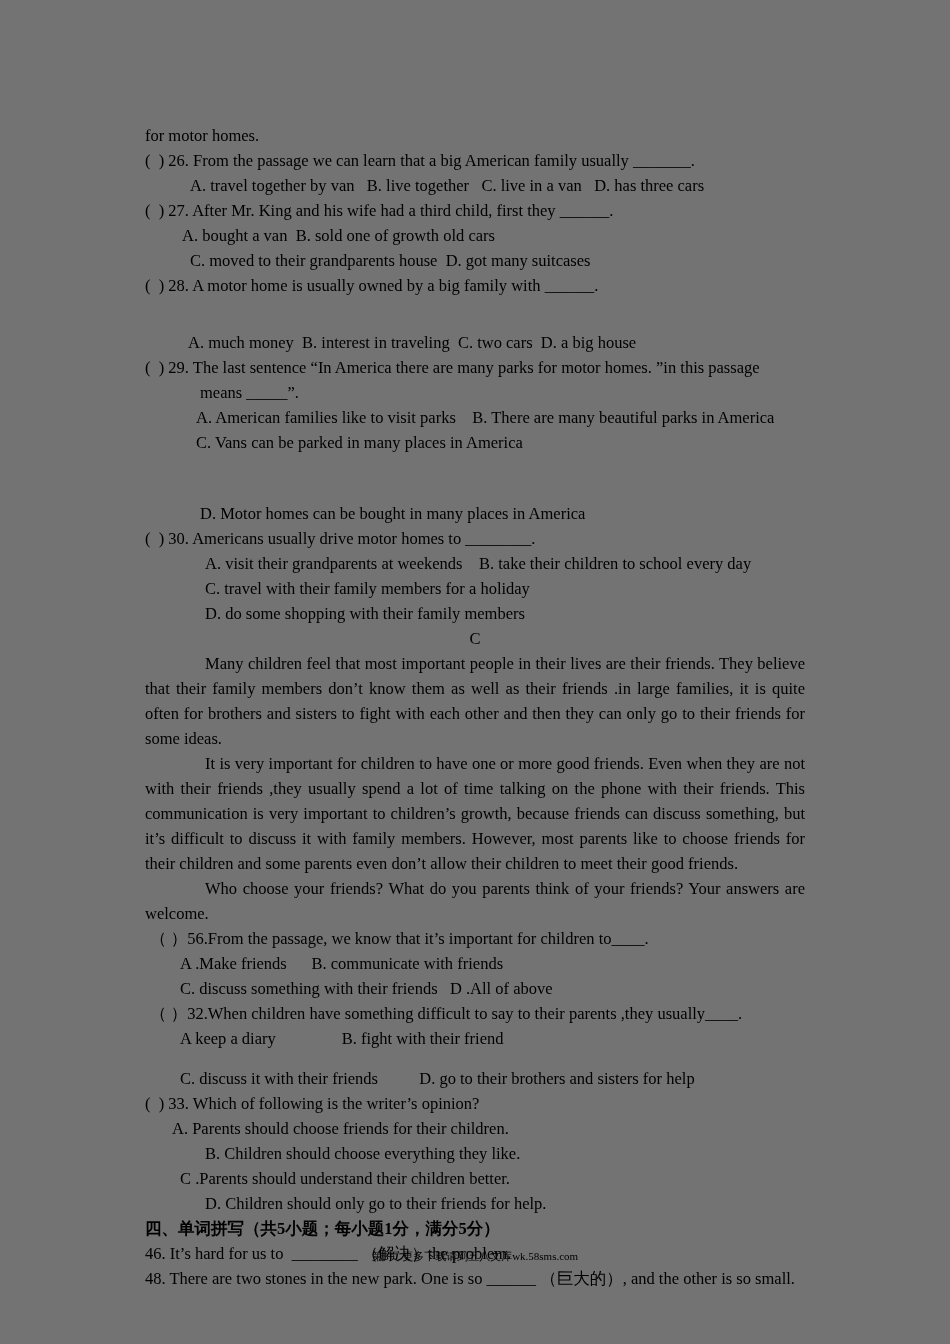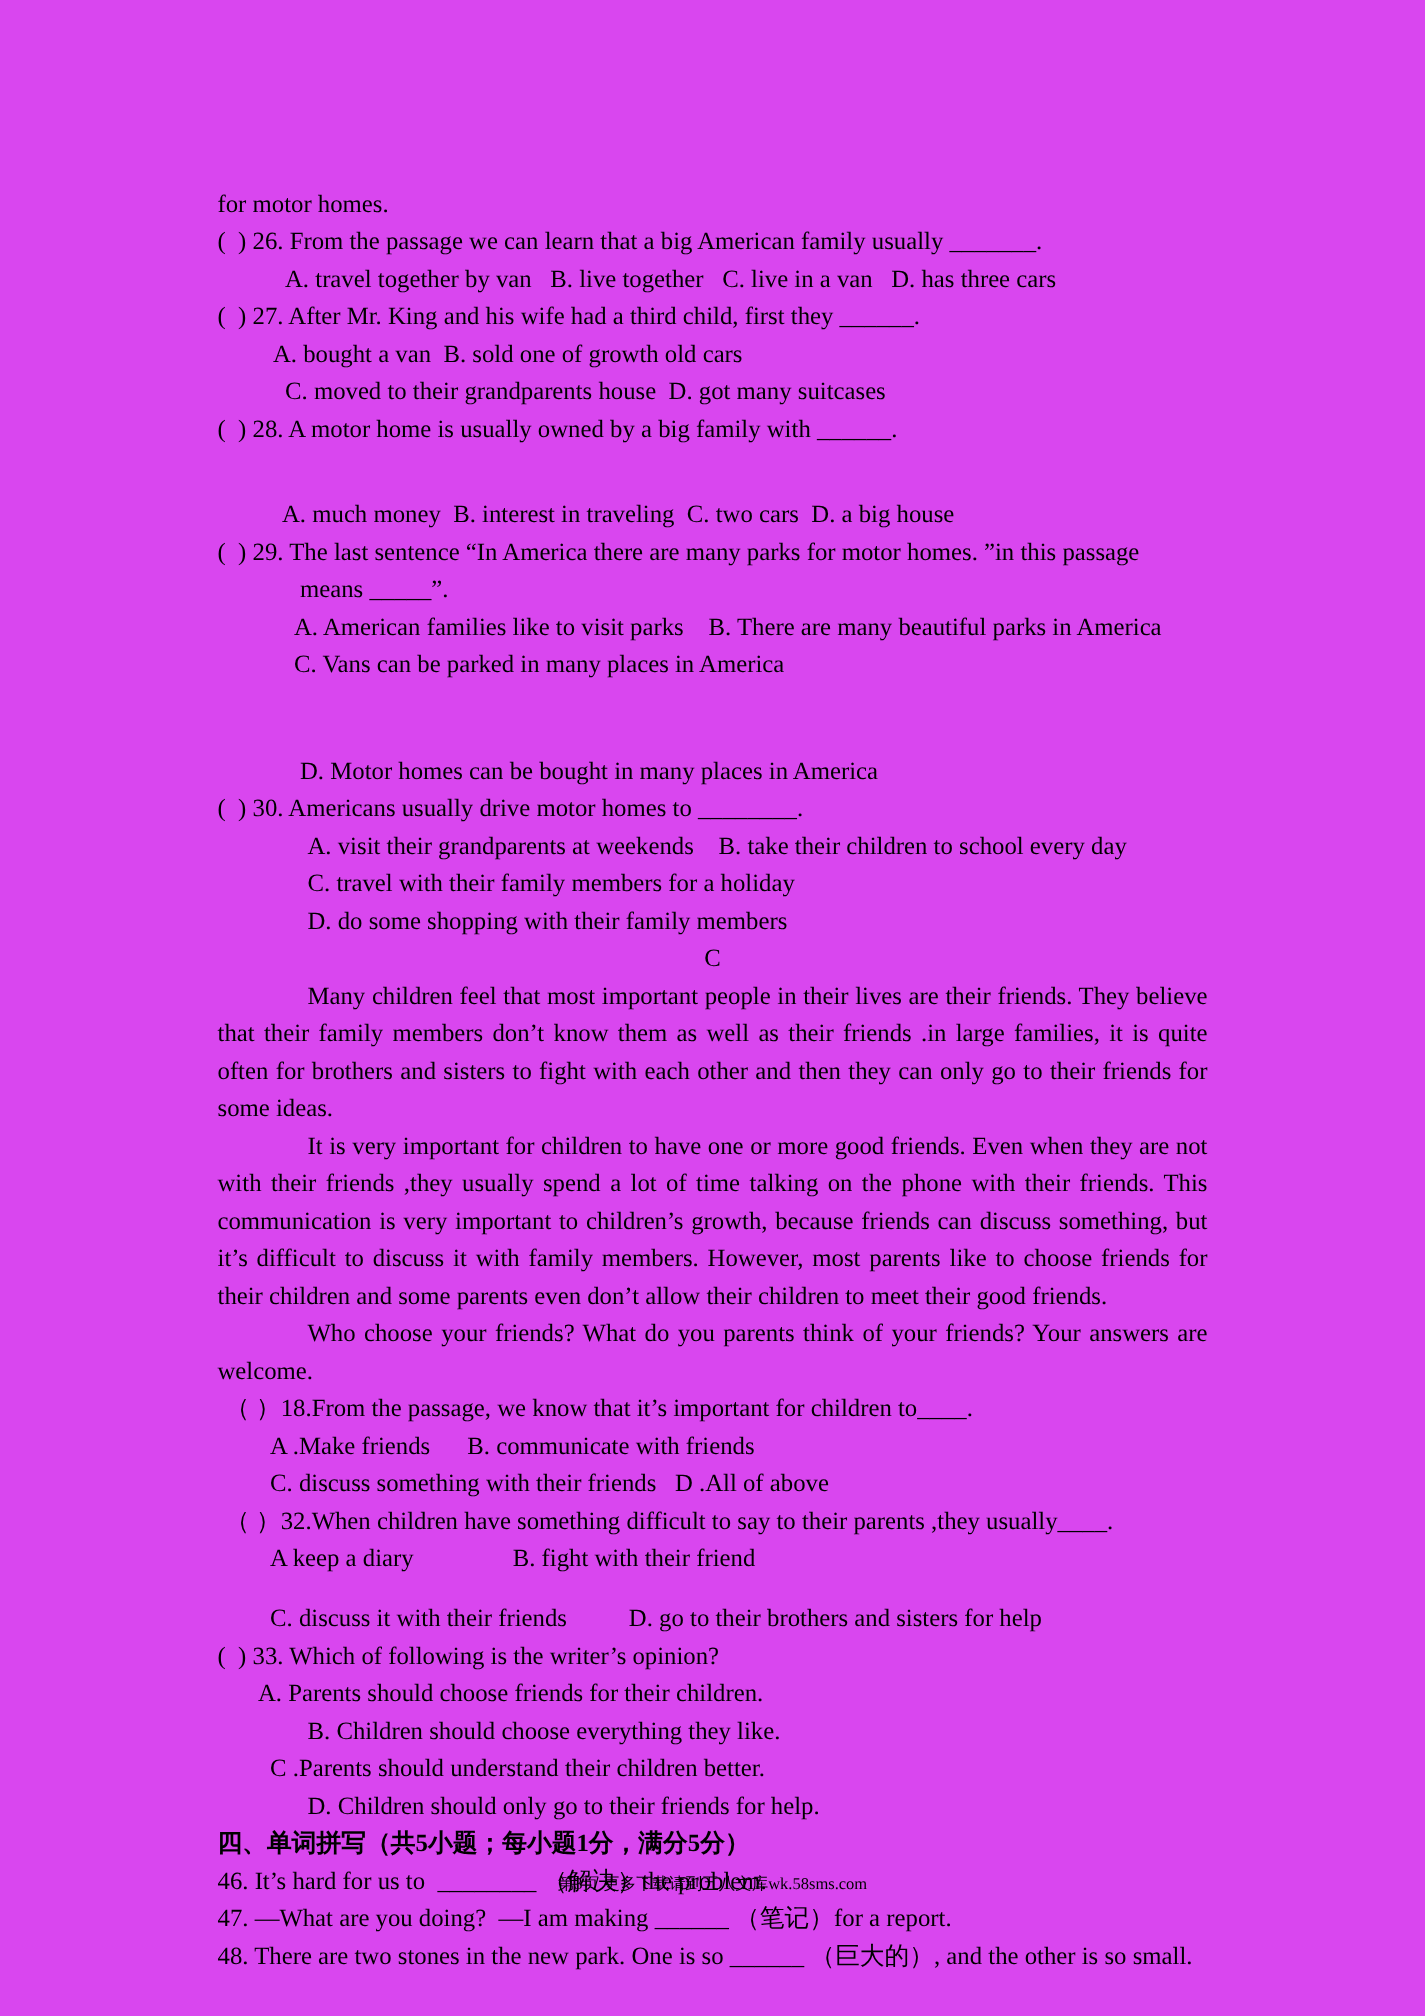--- a/index.html
+++ b/index.html
@@ -11,21 +11,21 @@
     width: 950px;
     height: 1344px;
     position: relative;
     font-family: "Liberation Serif", serif;
     color: #000000;
     overflow: hidden;
   }
   .page {
     position: absolute;
     inset: 0;
-    background: #d946ef;
+    background: #737373;
   }
   .content {
     position: absolute;
     left: 145px;
     top: 123px;
     width: 660px;
     font-size: 16.5px;
     line-height: 25px;
   }
   .content p {
@@ -76,30 +76,29 @@
       <p class="line" style="padding-left: 51px;">C. Vans can be parked in many places in America</p>
       <p class="line" style="padding-left: 55px; margin-top: 46px;">D. Motor homes can be bought in many places in America</p>
       <p class="line">(  ) 30. Americans usually drive motor homes to ________.</p>
       <p class="line" style="padding-left: 60px;">A. visit their grandparents at weekends    B. take their children to school every day</p>
       <p class="line" style="padding-left: 60px;">C. travel with their family members for a holiday</p>
       <p class="line" style="padding-left: 60px;">D. do some shopping with their family members</p>
       <p class="center">C</p>
       <p class="para">Many children feel that most important people in their lives are their friends. They believe that their family members don’t know them as well as their friends .in large families, it is quite often for brothers and sisters to fight with each other and then they can only go to their friends for some ideas.</p>
       <p class="para">It is very important for children to have one or more good friends. Even when they are not with their friends ,they usually spend a lot of time talking on the phone with their friends. This communication is very important to children’s growth, because friends can discuss something, but it’s difficult to discuss it with family members. However, most parents like to choose friends for their children and some parents even don’t allow their children to meet their good friends.</p>
       <p class="para">Who choose your friends? What do you parents think of your friends?  Your answers are welcome.</p>
-      <p class="line" style="padding-left: 5px;">（ ）18.From the passage, we know that it’s important for children to____.</p>
+      <p class="line" style="padding-left: 5px;">（ ）56.From the passage, we know that it’s important for children to____.</p>
       <p class="line" style="padding-left: 35px;">A .Make friends      B. communicate with friends</p>
       <p class="line" style="padding-left: 35px;">C. discuss something with their friends   D .All of above</p>
       <p class="line" style="padding-left: 5px;">（ ）32.When children have something difficult to say to their parents ,they usually____.</p>
       <p class="line" style="padding-left: 35px;">A keep a diary                B. fight with their friend</p>
       <p class="line" style="padding-left: 35px; margin-top: 15px;">C. discuss it with their friends          D. go to their brothers and sisters for help</p>
       <p class="line">(  ) 33. Which of following is the writer’s opinion?</p>
       <p class="line" style="padding-left: 27px;">A. Parents should choose friends for their children.</p>
       <p class="line" style="padding-left: 60px;">B. Children should choose everything they like.</p>
       <p class="line" style="padding-left: 35px;">C .Parents should understand their children better.</p>
       <p class="line" style="padding-left: 60px;">D. Children should only go to their friends for help.</p>
       <p class="heading">四、单词拼写（共5小题；每小题1分，满分5分）</p>
       <p class="line">46. It’s hard for us to  ________ （解决）the problem.</p>
-      <p class="line">47. —What are you doing?  —I am making ______ （笔记）for a report.</p>
       <p class="line">48. There are two stones in the new park. One is so ______ （巨大的）, and the other is so small.</p>
     </div>
   <div class="footer">第3页 更多下载请到五八文库wk.58sms.com</div>
 </div>
 
 </body></html>

